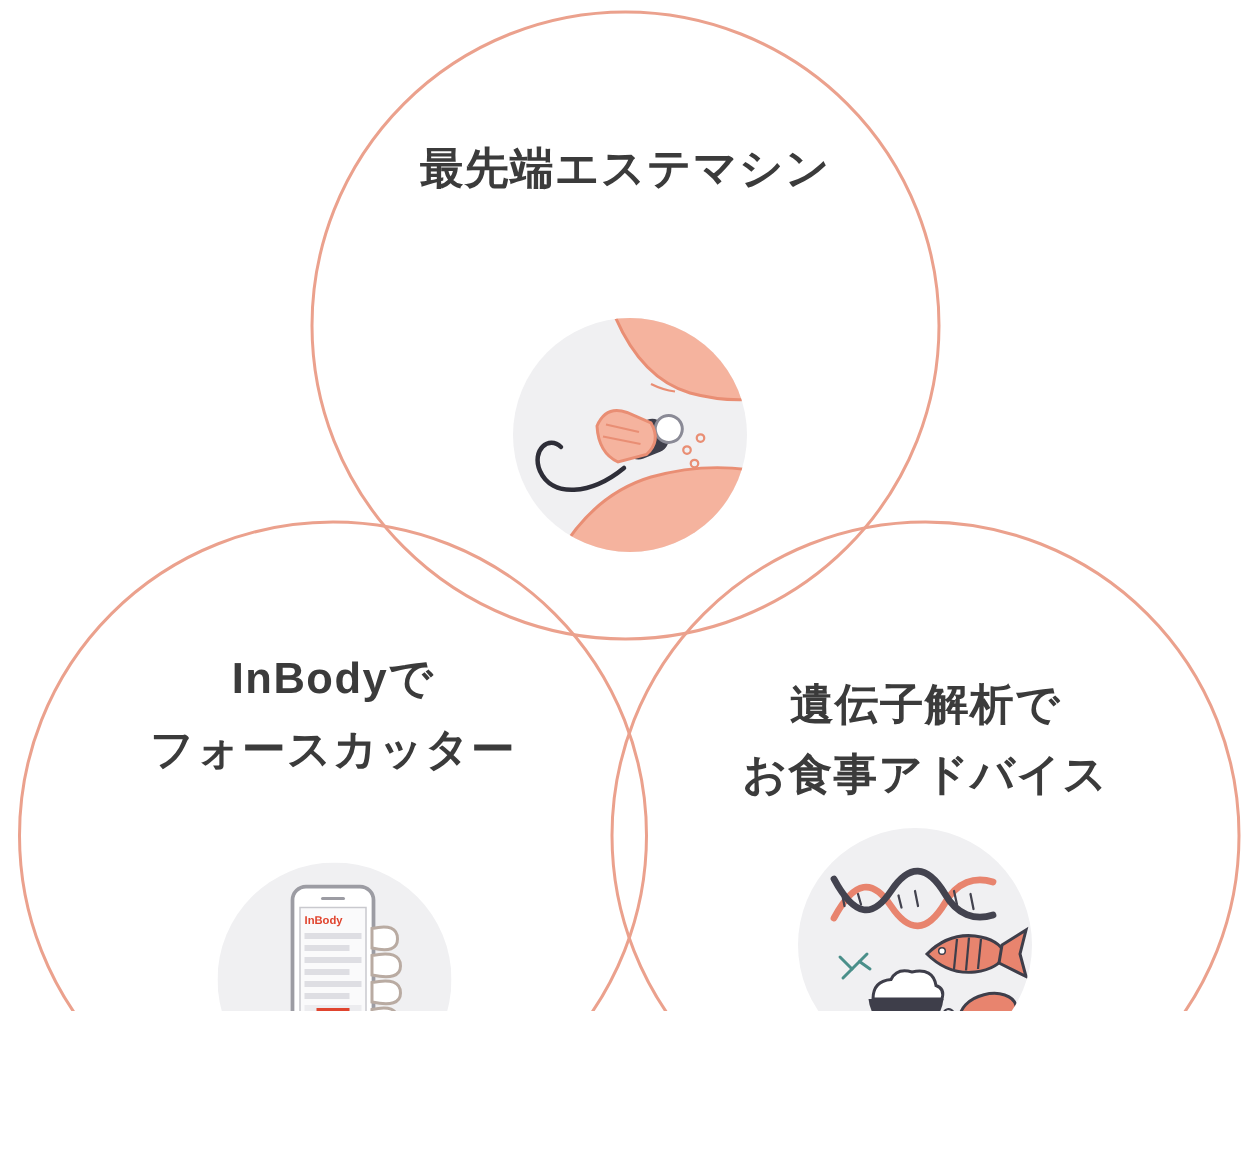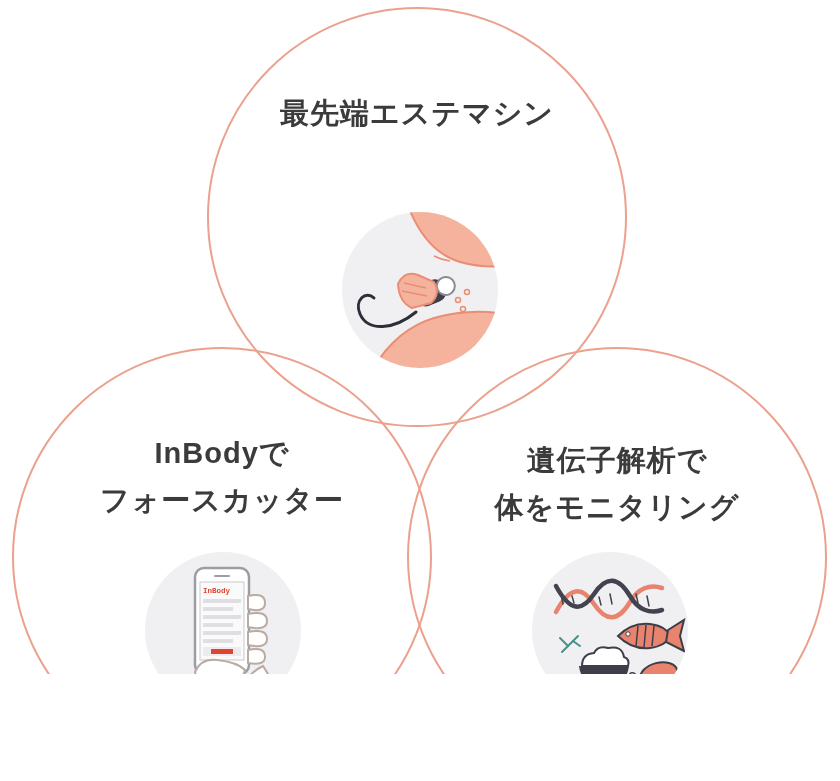--- a/index.html
+++ b/index.html
@@ -27,28 +27,28 @@
     width:420px;
     text-align:center;
     color:#3B3B3B;
     font-weight:bold;
     font-size:29px;
     line-height:47px;
     letter-spacing:1px;
   }
   .label-top{left:207px;top:90px;}
   .label-left{left:12px;top:430px;}
-  .label-right{left:407px;top:437px;}
+  .label-right{left:407px;top:447px;}
 
   .illu{
     position:absolute;
     width:156px;height:156px;
   }
   .illu-top{left:342px;top:212px;}
-  .illu-left{left:145px;top:552px;font-family:Liberation Mono, monospace;}
+  .illu-left{left:145px;top:575px;}
   .illu-right{left:532px;top:552px;}
   svg{display:block;}
 </style>
 </head>
 <body>
 
 <div class="stage">
 
   <div class="venn-circle circle-top"></div>
   <div class="venn-circle circle-left"></div>
@@ -58,21 +58,21 @@
     <div>最先端エステマシン</div>
   </div>
 
   <div class="label label-left">
     <div>InBodyで</div>
     <div>フォースカッター</div>
   </div>
 
   <div class="label label-right">
     <div>遺伝子解析で</div>
-    <div>体をモニタリング</div>
+    <div>お食事アドバイス</div>
   </div>
 
   <div class="illu illu-top">
     <svg viewBox="0 0 156 156" width="156" height="156">
       <defs>
           <clipPath id="clipTop">
             <circle cx="78" cy="78" r="78"></circle>
           </clipPath>
         </defs>
       <circle cx="78" cy="78" r="78" fill="#F0F0F2"></circle>

